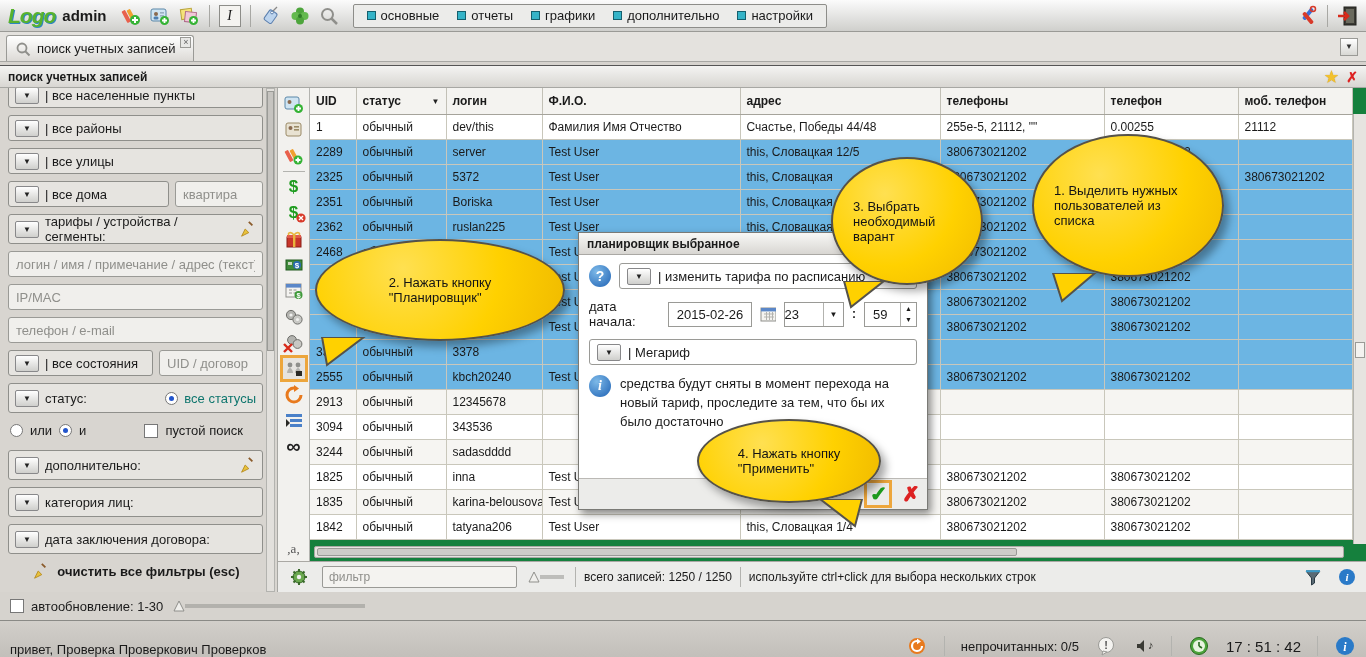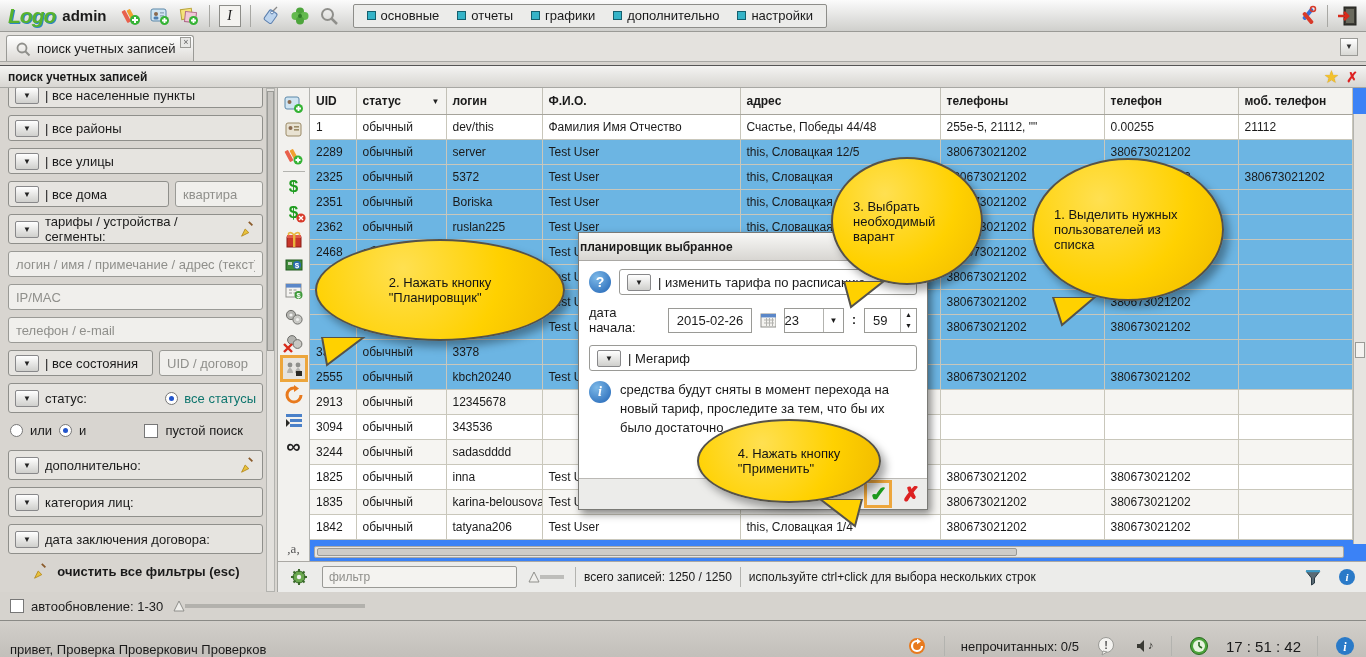--- a/index.html
+++ b/index.html
@@ -58,21 +58,21 @@
   
   .icon-strip{width:32px;flex:0 0 32px;background:#f2f1ee;border-right:1px solid #b3b3af;display:flex;flex-direction:column;align-items:center;padding-top:3px}
   .sico{width:26px;height:25px;display:flex;align-items:center;justify-content:center;margin-bottom:1px;cursor:pointer;font-size:15px}
   .sico.highlight{outline:3px solid #eda63c;outline-offset:-2px;background:#e6e4e0}
   .strip-sep{width:22px;height:1px;background:#b3b3af;margin:2px 0}
   .spacer{flex:1}
   .dollar{color:#1f9c1f;font-weight:bold;font-size:17px}
   .inf{font-size:20px;font-weight:bold;color:#222}
 
   
-  .table-zone{flex:1;position:relative;background:#3b82f6;min-width:0}
+  .table-zone{flex:1;position:relative;background:#15803d;min-width:0}
   table.grid{border-collapse:collapse;table-layout:fixed;width:1042px;background:#fff}
   table.grid th{background:#f4f3f0;font-weight:bold;text-align:left;height:26px;padding:0 6px;border-right:1px solid #c2c0b6;border-bottom:1px solid #a5a39b;font-size:12px;position:relative;cursor:pointer}
   table.grid td{height:25px;padding:0 6px;border-right:1px solid #c9c7bb;border-bottom:1px solid #c9c7bb;font-size:12px;white-space:nowrap;overflow:hidden}
   table.grid tr{background:#fff}
   table.grid tr:nth-child(even){background:#f6f5f2}
   table.grid tr.sel{background:var(--sel,#6cb5e3)}
   .sort-arrow{position:absolute;right:6px;top:9px;font-size:8px;color:#222}
   .vscroll{position:absolute;top:26px;right:0;width:13px;height:430px;background:#e6e4e0;border-left:1px solid #b3b3af}
   .vthumb{position:absolute;left:1px;top:228px;width:10px;height:16px;background:#f4f3f0;border:1px solid #9a9a96;cursor:grab}
   .hscroll{position:absolute;left:4px;top:458px;width:1030px;height:12px;background:#e6e4e0;border:1px solid #aaa8a4;border-radius:2px}
@@ -88,21 +88,21 @@
   .autorow{height:28px;flex:0 0 28px;background:#d6d3ce;display:flex;align-items:center;gap:7px;padding:0 10px;font-size:13px}
 
   
   .statusbar{height:37px;flex:0 0 37px;background:linear-gradient(#d2cfca,#c2bfba);border-top:1px solid #8a8a86;display:flex;align-items:flex-end;padding:0 10px;font-size:13px}
   .statusbar .right{margin-left:auto;display:flex;align-items:center;gap:16px}
   .st-ico{width:22px;height:22px;display:flex;align-items:center;justify-content:center;cursor:pointer}
   .time{font-size:15px}
 
   
   .dialog{position:absolute;left:578px;top:232px;width:350px;height:278px;background:#fff;border:1px solid #7a7a76;box-shadow:3px 4px 8px rgba(0,0,0,.45);z-index:20}
-  .dlg-title{height:28px;background:linear-gradient(#f8f8f6,#d8d6d2);border-bottom:1px solid #aaa8a4;font-weight:bold;display:flex;align-items:center;padding:0 1px}
+  .dlg-title{height:22px;background:linear-gradient(#f8f8f6,#d8d6d2);border-bottom:1px solid #aaa8a4;font-weight:bold;display:flex;align-items:center;padding:0 8px}
   .dlg-body{padding:8px 10px 0 10px}
   .dlg-row{display:flex;align-items:center;gap:8px;margin-bottom:10px}
   .ddbox{border:1px solid #9a9a96;border-radius:3px;height:26px;display:flex;align-items:center;gap:7px;padding:0 7px;background:#fff;flex:1;font-size:13px}
   .helpico,.infoico{width:22px;height:22px;border-radius:50%;background:radial-gradient(circle at 35% 30%,#7db9e8,#1f62b4);color:#fff;font-weight:bold;display:flex;align-items:center;justify-content:center;flex:0 0 auto;font-size:14px}
   .infoico{font-style:italic;font-family:"Liberation Serif",serif}
   .datebox{width:92px;height:25px;border:1px solid #9a9a96;display:flex;align-items:center;justify-content:center;font-size:13px}
   .hourbox{width:66px;height:25px;border:1px solid #9a9a96;display:flex;align-items:center;font-size:13px}
   .hourbox .v{flex:1;padding-left:0}
   .hourbox .dda{width:20px;height:100%;border-left:1px solid #b3b3af;display:flex;align-items:center;justify-content:center;font-size:8px;cursor:pointer}
   .minbox{width:58px;height:25px;border:1px solid #9a9a96;display:flex;align-items:center;font-size:13px}
@@ -111,21 +111,21 @@
   .spin div{flex:1;display:flex;align-items:center;justify-content:center;font-size:7px;cursor:pointer}
   .note{display:flex;gap:9px;margin-top:2px}
   .note p{font-size:13px;line-height:1.45;width:292px}
   .dlg-footer{position:absolute;left:0;right:0;bottom:0;height:31px;background:#ececea;border-top:1px solid #bbb9b5;display:flex;align-items:center;justify-content:flex-end;gap:10px;padding:0 8px}
   .apply{width:28px;height:28px;border:3px solid #eda63c;display:flex;align-items:center;justify-content:center;color:#1f9c1f;font-size:21px;font-weight:bold;cursor:pointer;text-shadow:1px 0 0 #1f9c1f}
   .cancel{color:#d22;font-size:20px;font-weight:bold;cursor:pointer;text-shadow:1px 0 0 #d22}
 
   
   .callout{position:absolute;z-index:30;background:radial-gradient(circle at 35% 28%,#ffe051,#ffd100 55%,#efb900);border:2px solid #55524a;border-radius:50%;box-shadow:5px 6px 8px rgba(0,0,0,.35);display:flex;align-items:center;justify-content:center;font-weight:normal;font-size:13px;color:#141414;text-align:left;padding:12px 20px}
   .callout .tail{position:absolute}
-  .c1{left:1032px;top:158px;width:192px;height:143px}
+  .c1{left:1032px;top:134px;width:192px;height:143px}
   .c2{left:315px;top:239px;width:250px;height:102px}
   .c3{left:831px;top:157px;width:152px;height:128px}
   .c4{left:697px;top:419px;width:184px;height:84px}
 </style>
 </head>
 <body>
 
 <div class="page">
 
   <div class="topbar">

